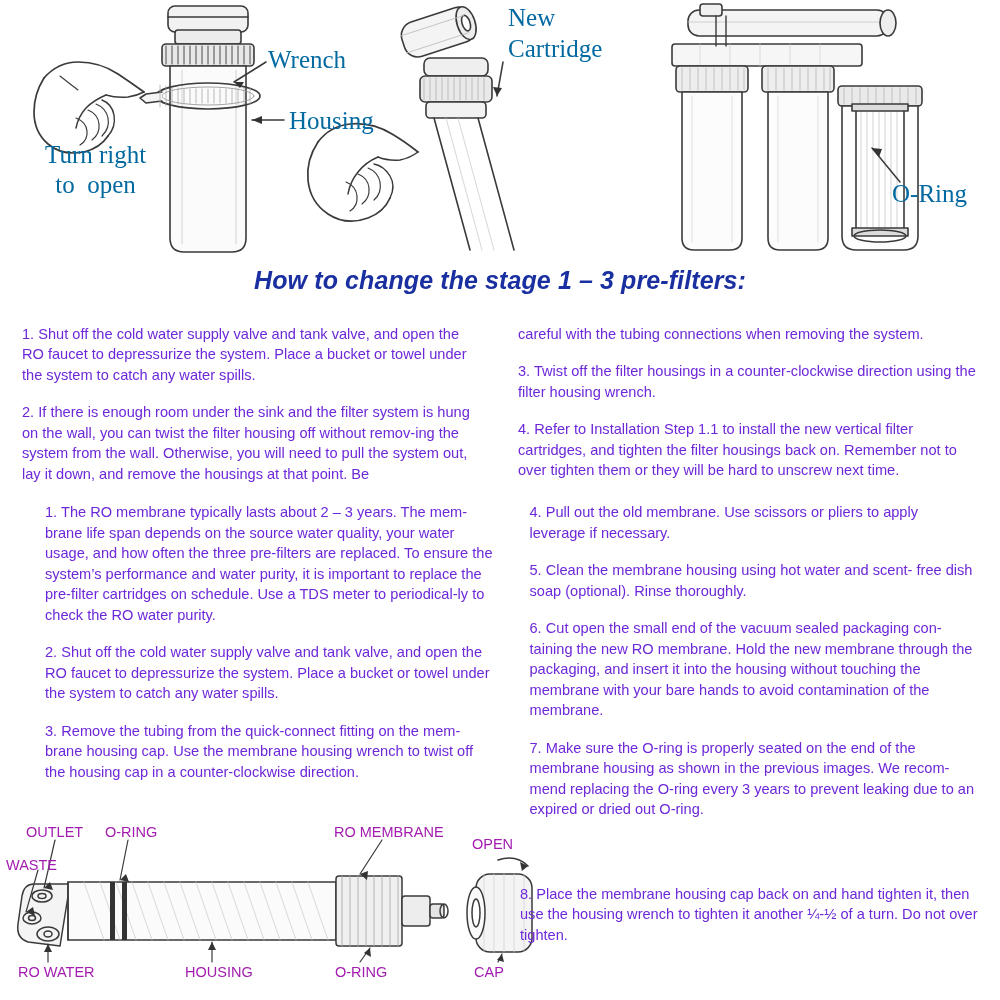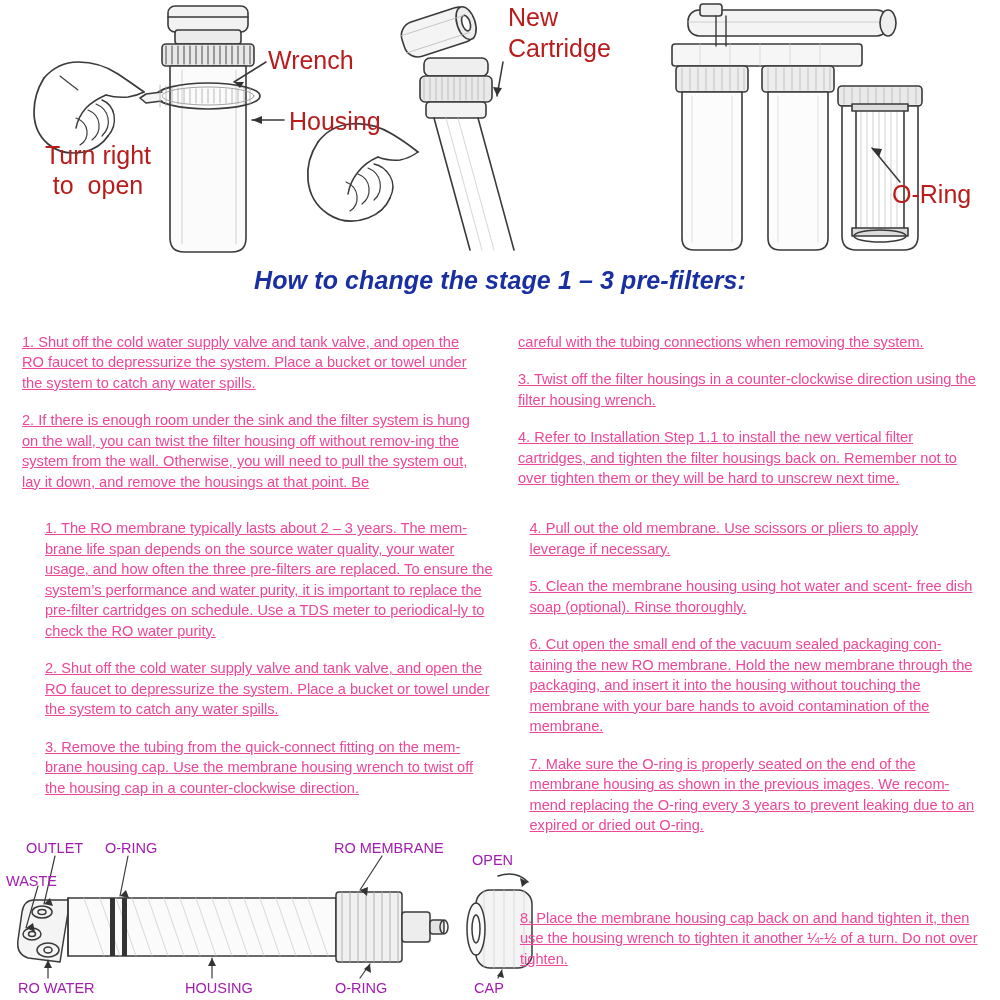--- a/index.html
+++ b/index.html
@@ -22,22 +22,22 @@
     width: 1000px;
     height: 258px;
   }
   .illus-svg {
     position: absolute;
     top: 0;
     left: 0;
   }
   .illus-label {
     position: absolute;
-    font-family: Liberation Sans, sans-serif;
-    color: #b91c1c;
+    font-family: Liberation Serif, serif;
+    color: #0369a1;
     white-space: pre;
   }
   .lbl-wrench   { left: 268px; top: 46px;  font-size: 25px; }
   .lbl-housing  { left: 289px; top: 107px; font-size: 25px; }
   .lbl-turn     { left: 45px;  top: 140px; font-size: 25px; line-height: 30px; text-align: center; }
   .lbl-newcart  { left: 508px; top: 2px;   font-size: 25px; line-height: 31px; }
   .lbl-oring-top{ left: 892px; top: 180px; font-size: 25px; }
 
   
   .section-heading {
@@ -56,23 +56,22 @@
     display: flex;
     gap: 36px;
     padding: 0 22px;
     box-sizing: border-box;
     width: 1000px;
   }
   .col { width: 470px; }
   .para {
     font-size: 14.6px;
     line-height: 20.5px;
-    margin: 16px 0 17px 0;
-    color: #ec4899;
-    text-decoration: underline;
+    margin: 8px 0 17px 0;
+    color: #6d28d9;
   }
   .para:last-child { margin-bottom: 0; }
 
   #prefilter-section .cols { margin-top: 12px; }
   #membrane-section .cols  { margin-top: 10px; padding-left: 45px; }
 
   
   .bottom-area {
     position: relative;
     width: 1000px;

